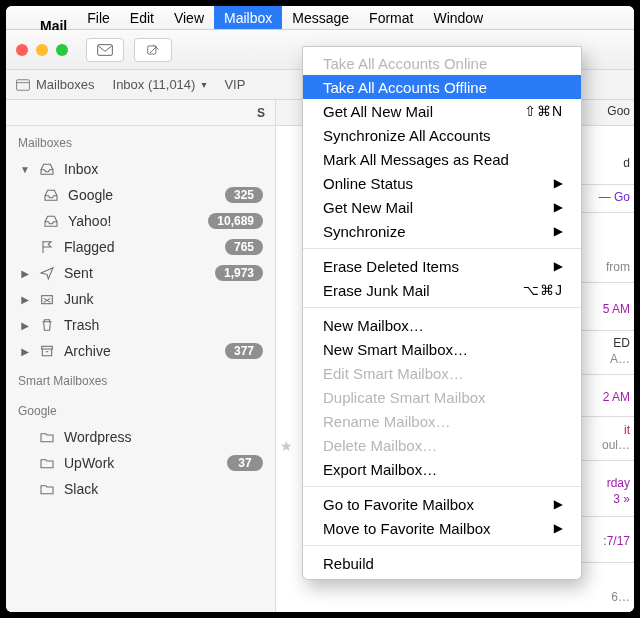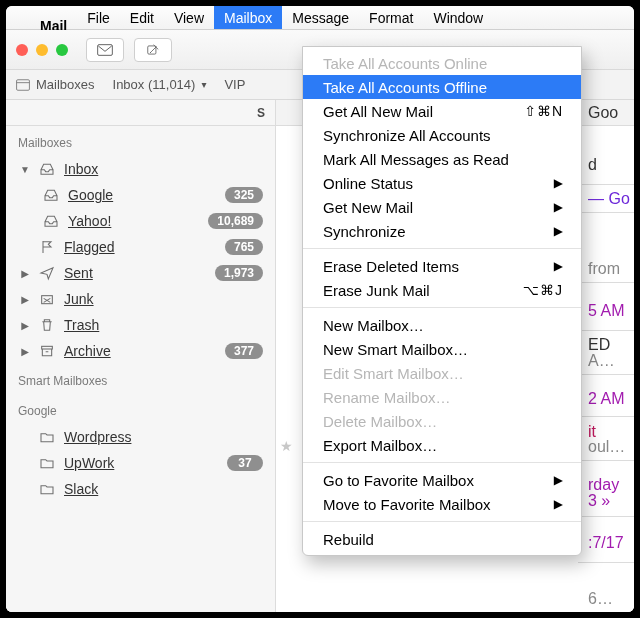--- a/index.html
+++ b/index.html
@@ -103,21 +103,21 @@
   .sb-item {
     display:flex; align-items:center;
     padding: 4px 12px 4px 14px;
     gap: 8px;
     min-height: 26px;
   }
   .sb-item .tri { width: 10px; text-align:center; color:#6a6a6a; font-size:10px; }
   .sb-item .tri.blank { visibility:hidden; }
   .sb-item .icon { width: 18px; display:flex; align-items:center; justify-content:center; color:#6f6f6f; }
   .sb-item .icon svg { width:16px; height:16px; }
-  .sb-item .label { flex: 0 1 auto; text-decoration: underline; }
+  .sb-item .label { flex: 0 1 auto; }
   .sb-item .spacer { flex:1; }
   .badge {
     background: #8f8f8f;
     color:#fff;
     border-radius: 10px;
     font-size: 12px;
     font-weight:700;
     padding: 1px 9px;
     min-width: 36px;
     text-align:center;
@@ -132,23 +132,23 @@
   }
   .listhead {
     height:26px;
     border-bottom:1px solid #dcdcdc;
     background:#f3f3f3;
   }
   .edge {
     position:absolute;
     right: 0;
     width: 46px;
-    font-size:16px;
+    font-size:12px;
     color:#888;
-    text-align:left;
+    text-align:right;
     padding-right:4px;
   }
   .edge.blue { color:#a21caf; }
   .star {
     position:absolute;
     left: 4px;
     color:#c8c8c8;
     font-size:14px;
   }
   .edge-divider {
@@ -441,20 +441,23 @@
       <div class="dd-item">
         <span>New Mailbox…</span>
       </div>
       <div class="dd-item">
         <span>New Smart Mailbox…</span>
       </div>
       <div class="dd-item disabled">
         <span>Edit Smart Mailbox…</span>
       </div>
       <div class="dd-item disabled">
+        <span>Duplicate Smart Mailbox</span>
+      </div>
+      <div class="dd-item disabled">
         <span>Rename Mailbox…</span>
       </div>
       <div class="dd-item disabled">
         <span>Delete Mailbox…</span>
       </div>
       <div class="dd-item">
         <span>Export Mailbox…</span>
       </div>
       <div class="dd-sep"></div>
       <div class="dd-item">

